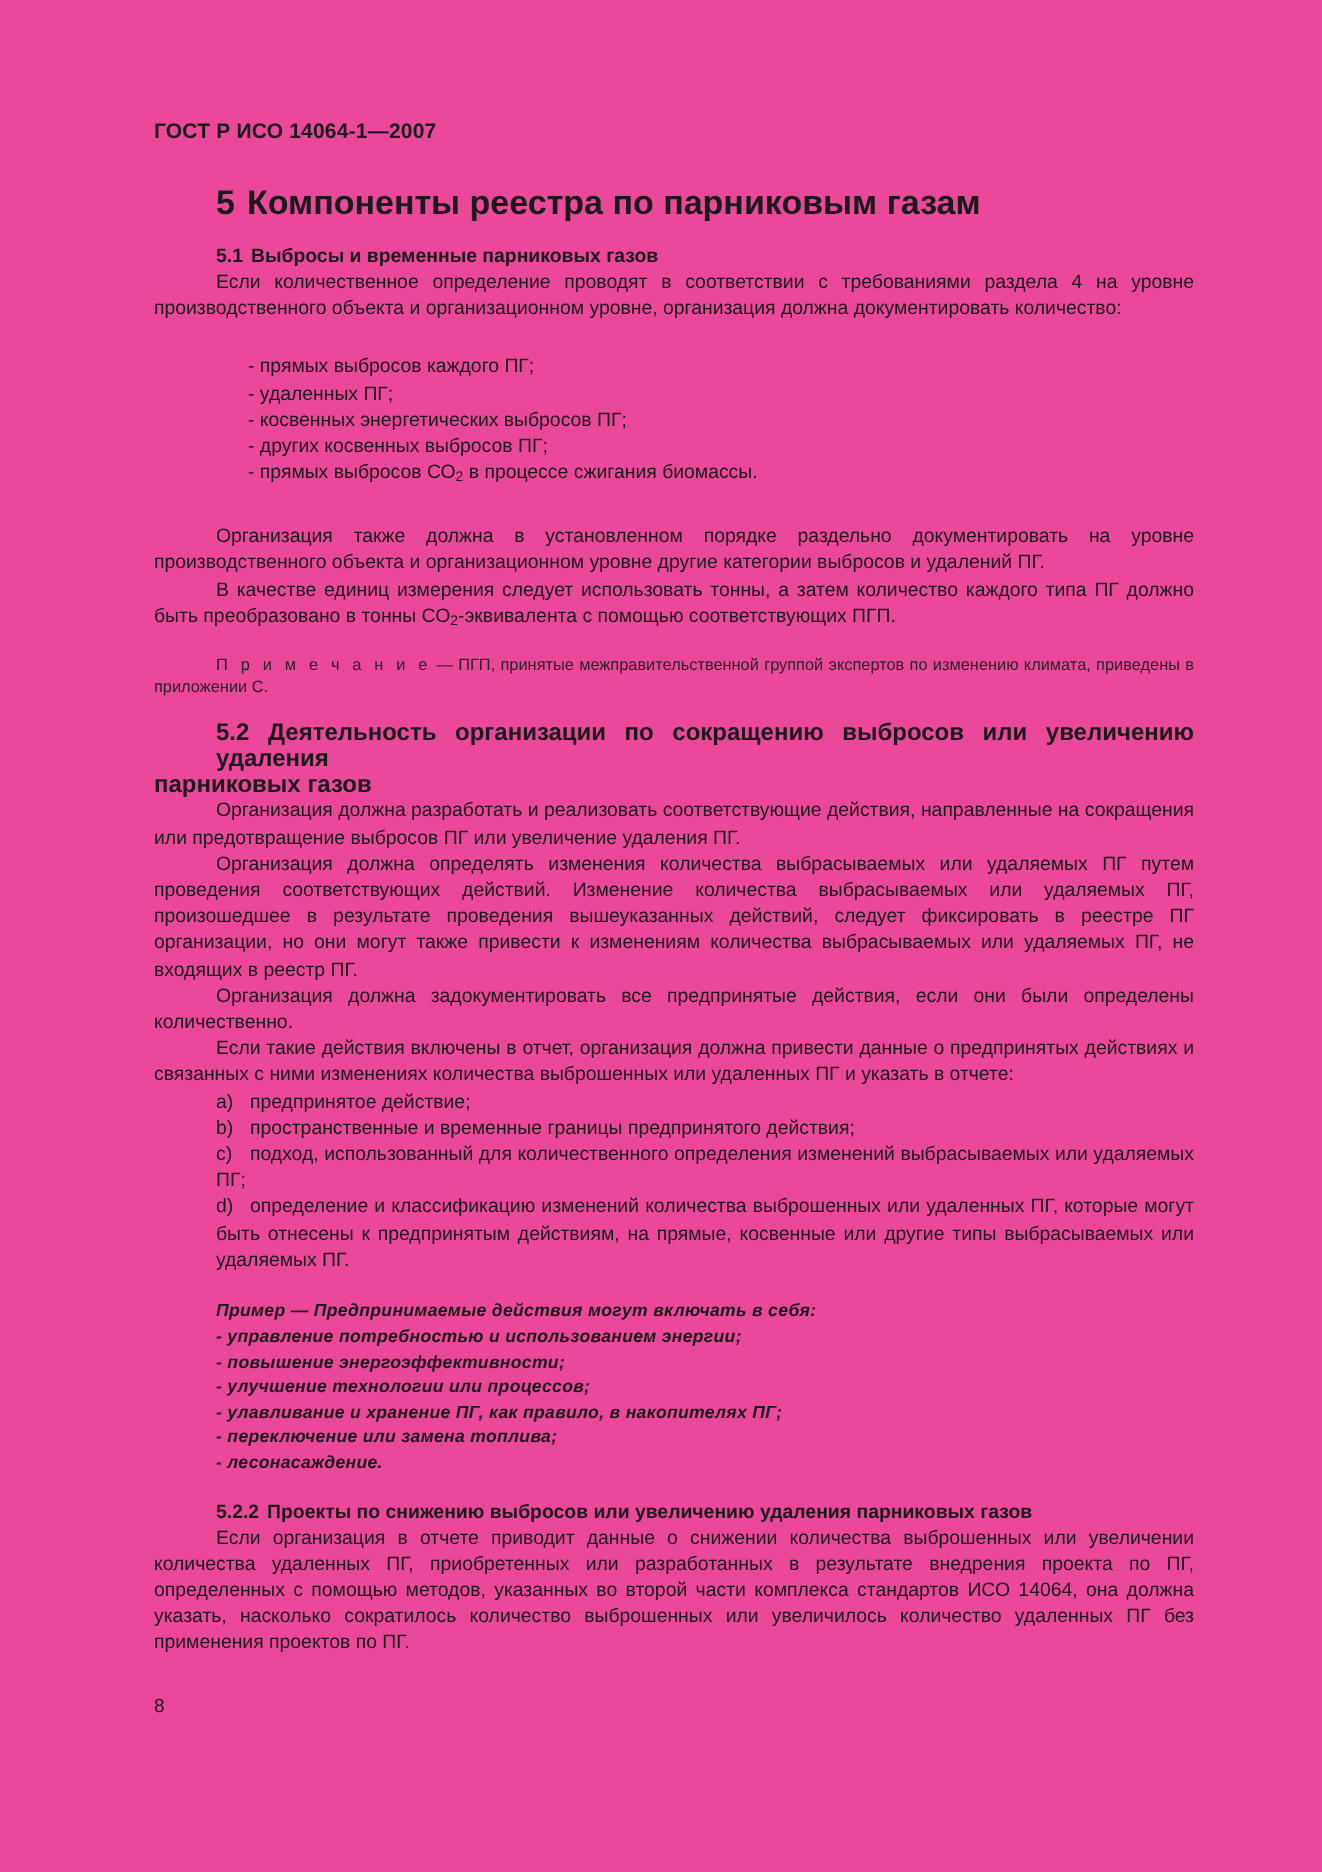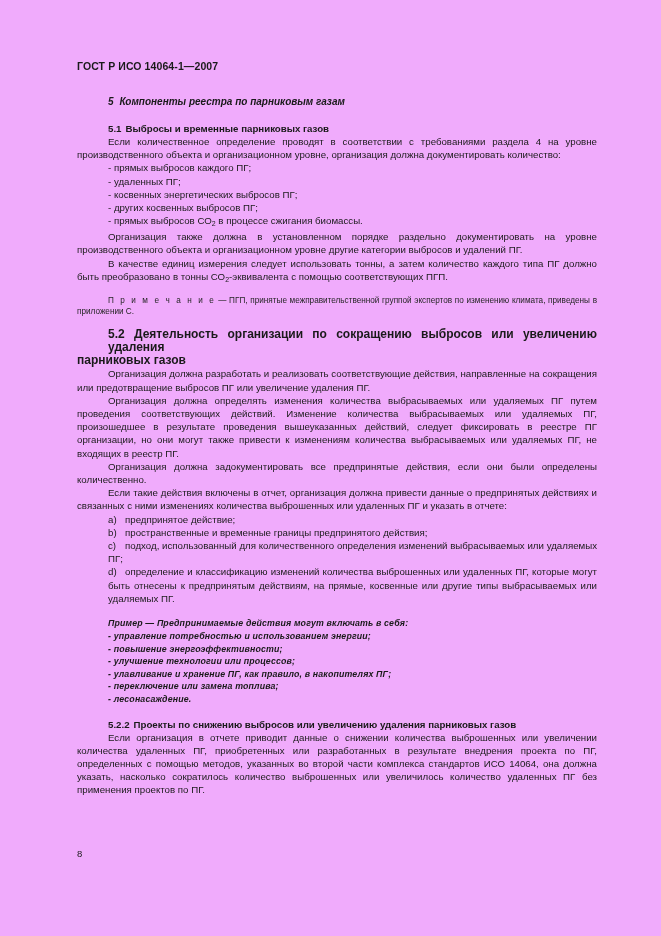--- a/index.html
+++ b/index.html
@@ -4,21 +4,21 @@
 <style>
   html, body {
     margin: 0;
     padding: 0;
     background: #ffffff;
   }
   .page {
     position: relative;
     width: 661px;
     height: 936px;
-    background: #f0abfc;
+    background: #ec4899;
     font-family: "Liberation Sans", sans-serif;
     color: #1a1a1a;
     overflow: hidden;
   }
   .content {
     position: absolute;
     left: 77px;
     top: 60px;
     width: 520px;
   }
@@ -27,26 +27,25 @@
   .doc-header {
     font-size: 10.5px;
     font-weight: bold;
     letter-spacing: 0.1px;
     margin: 0 0 21px 0;
     line-height: 13px;
   }
 
   
   .h-clause {
-    font-size: 10px;
+    font-size: 17px;
     font-weight: bold;
     margin: 0 0 0 0;
     padding-left: 31px;
     line-height: 16px;
-    font-style: italic;
   }
   .h-clause .num { margin-right: 6px; }
 
   .h-sub {
     font-size: 9.7px;
     font-weight: bold;
     padding-left: 31px;
     line-height: 13px;
     margin: 12px 0 0 0;
   }
@@ -84,21 +83,21 @@
     line-height: 13.2px;
     margin: 0;
     text-align: justify;
     text-align-last: left;
     hyphens: none;
   }
   p.body .ind { display: inline-block; width: 31px; }
 
   
   .dash-list {
-    margin: 0;
+    margin: 16px;
     padding: 0;
     list-style: none;
   }
   .dash-list li {
     font-size: 9.7px;
     line-height: 13.2px;
     padding-left: 31px;
   }
 
   

